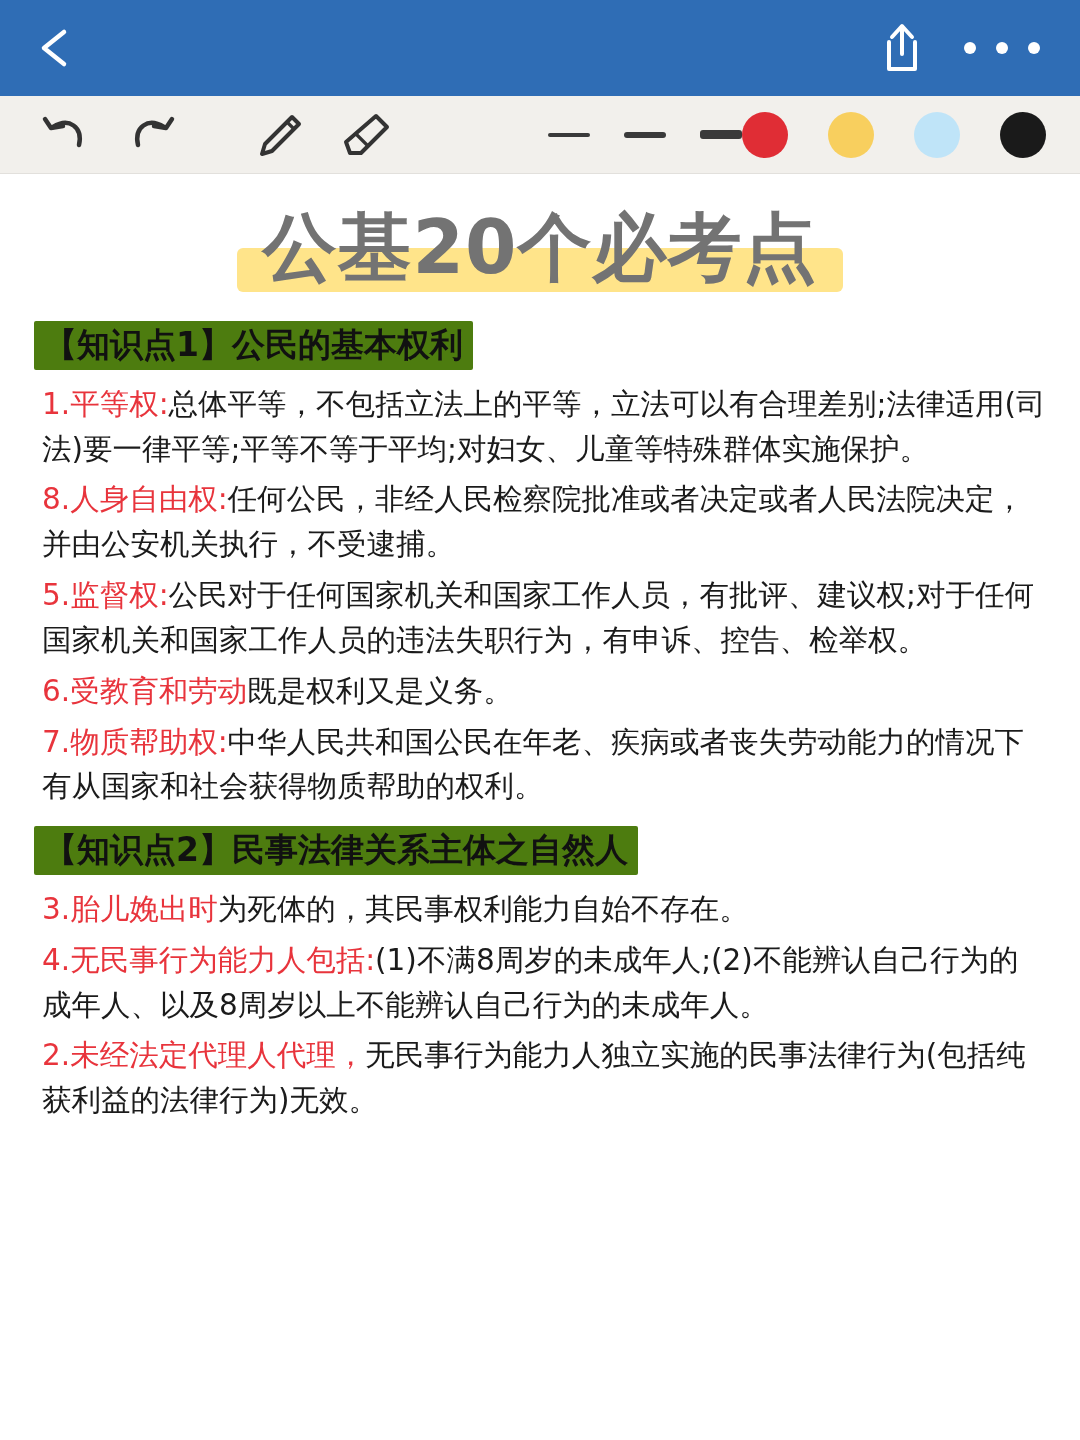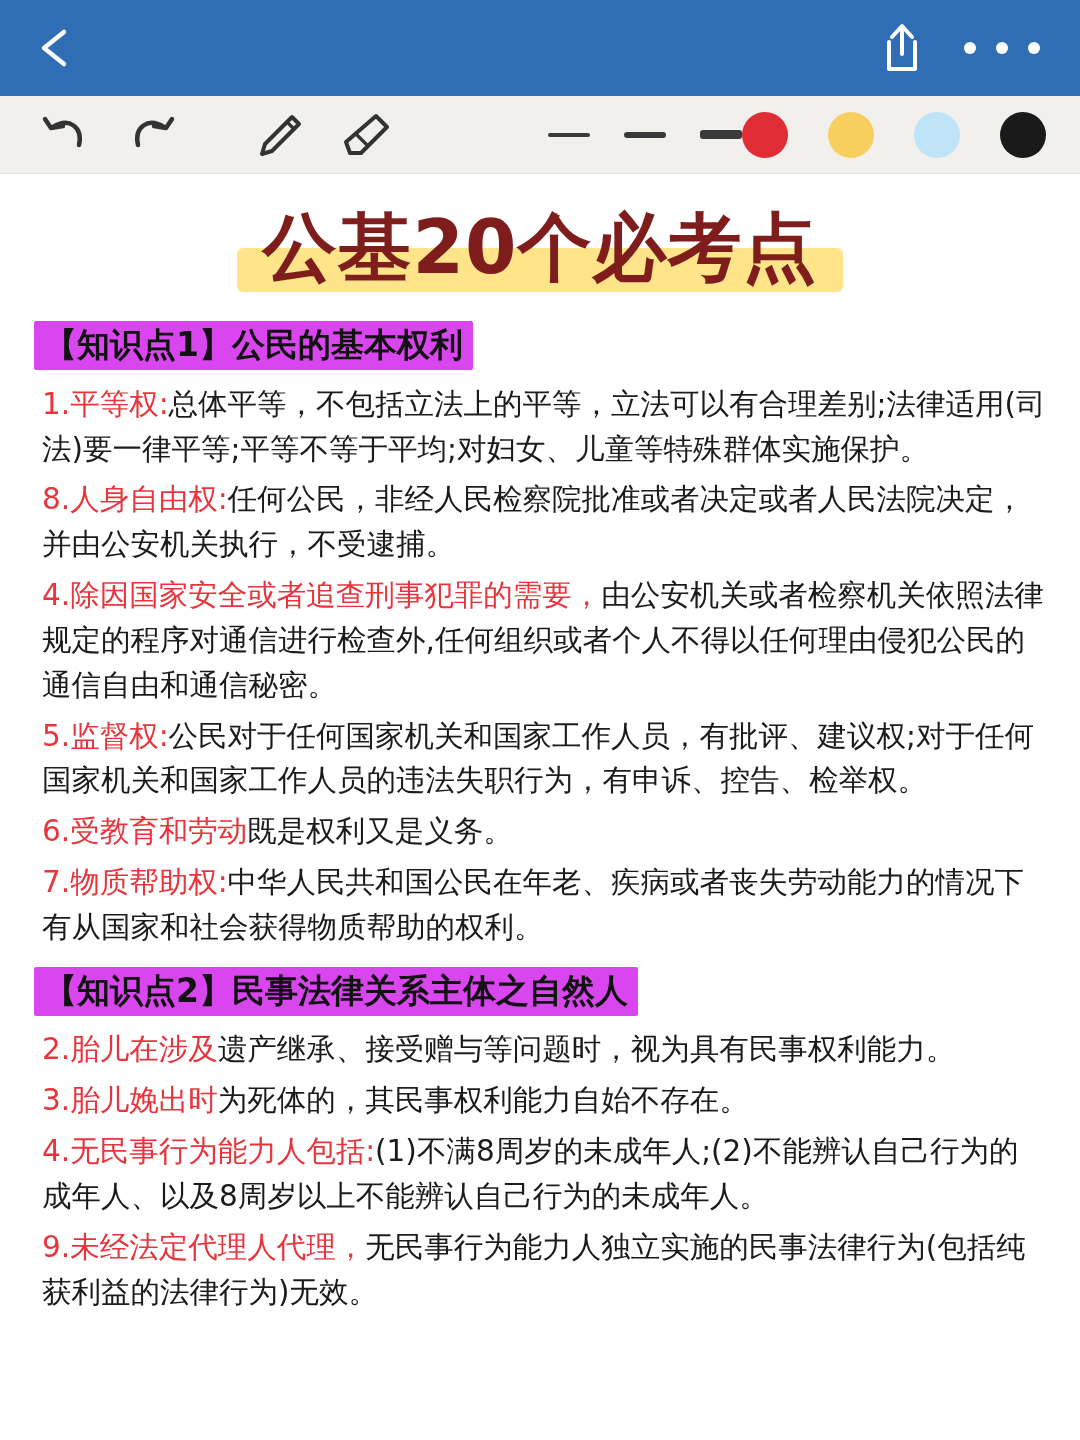--- a/index.html
+++ b/index.html
@@ -108,21 +108,21 @@
     text-align: center;
     margin: 6px 0 22px 0;
     position: relative;
   }
   .title {
     display: inline-block;
     position: relative;
     font-size: 74px;
     font-weight: bold;
     line-height: 1.0;
-    color: #7f1d1d;
+    color: #737373;
     letter-spacing: 1px;
     padding: 4px 26px 10px 26px;
     font-family: "DejaVu Sans", "Liberation Sans", sans-serif;
   }
   .title-hl {
     position: absolute;
     left: 0; right: 0;
     bottom: 2px;
     height: 44px;
     background: #ffe48a;
@@ -132,21 +132,21 @@
   .title-text { position: relative; z-index: 1; }
 
   .section-head {
     margin: 12px 0 8px 0;
   }
   .section-head .hl {
     display: inline;
     font-size: 33px;
     font-weight: bold;
     color: #111111;
-    background: #d946ef;
+    background: #4d7c0f;
     padding: 4px 10px 6px 10px;
     line-height: 1.75;
     border-radius: 2px;
     font-family: "DejaVu Sans", "Liberation Sans", sans-serif;
   }
 
   p.para {
     margin: 0 0 6px 8px;
     font-size: 29.5px;
     line-height: 1.52;
@@ -233,28 +233,26 @@
         <span class="title-text">公基20个必考点</span>
       </div>
     </div>
 
     <div class="section-head">
       <span class="hl">【知识点1】公民的基本权利</span>
     </div>
 
     <p class="para"><span class="red">1.平等权:</span><span>总体平等，不包括立法上的平等，立法可以有合理差别;法律适用(司法)要一律平等;平等不等于平均;对妇女、儿童等特殊群体实施保护。</span></p>
     <p class="para"><span class="red">8.人身自由权:</span><span>任何公民，非经人民检察院批准或者决定或者人民法院决定，并由公安机关执行，不受逮捕。</span></p>
-    <p class="para"><span class="red">4.除因国家安全或者追查刑事犯罪的需要，</span><span>由公安机关或者检察机关依照法律规定的程序对通信进行检查外,任何组织或者个人不得以任何理由侵犯公民的通信自由和通信秘密。</span></p>
     <p class="para"><span class="red">5.监督权:</span><span>公民对于任何国家机关和国家工作人员，有批评、建议权;对于任何国家机关和国家工作人员的违法失职行为，有申诉、控告、检举权。</span></p>
     <p class="para"><span class="red">6.受教育和劳动</span><span>既是权利又是义务。</span></p>
     <p class="para"><span class="red">7.物质帮助权:</span><span>中华人民共和国公民在年老、疾病或者丧失劳动能力的情况下有从国家和社会获得物质帮助的权利。</span></p>
 
     <div class="section-head">
       <span class="hl">【知识点2】民事法律关系主体之自然人</span>
     </div>
 
-    <p class="para"><span class="red">2.胎儿在涉及</span><span>遗产继承、接受赠与等问题时，视为具有民事权利能力。</span></p>
     <p class="para"><span class="red">3.胎儿娩出时</span><span>为死体的，其民事权利能力自始不存在。</span></p>
     <p class="para"><span class="red">4.无民事行为能力人包括:</span><span>(1)不满8周岁的未成年人;(2)不能辨认自己行为的成年人、以及8周岁以上不能辨认自己行为的未成年人。</span></p>
-    <p class="para"><span class="red">9.未经法定代理人代理，</span><span>无民事行为能力人独立实施的民事法律行为(包括纯获利益的法律行为)无效。</span></p>
+    <p class="para"><span class="red">2.未经法定代理人代理，</span><span>无民事行为能力人独立实施的民事法律行为(包括纯获利益的法律行为)无效。</span></p>
 
   </div>
 </div>
 
 </body></html>

